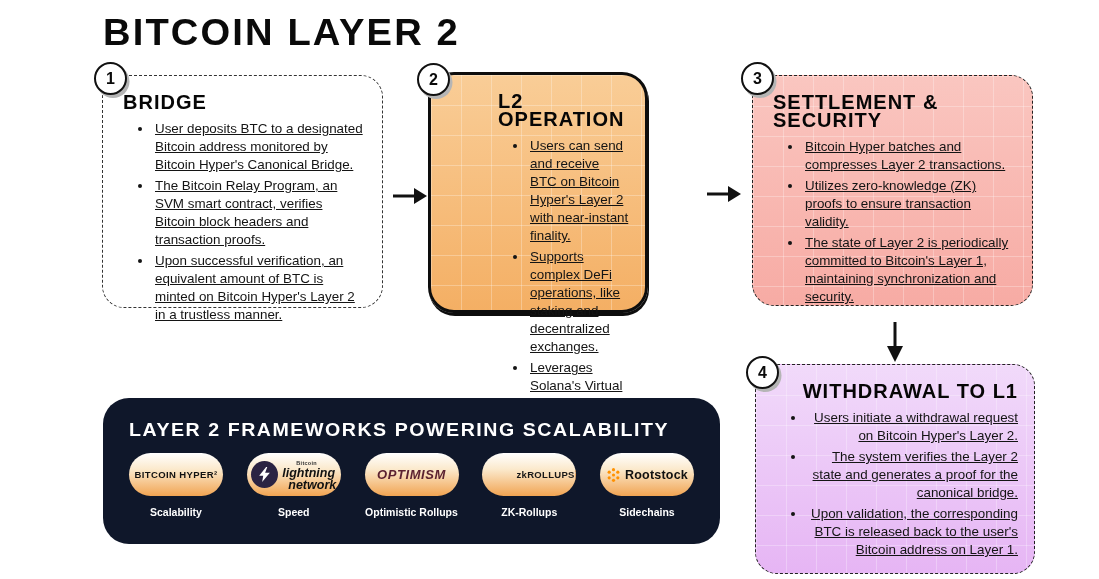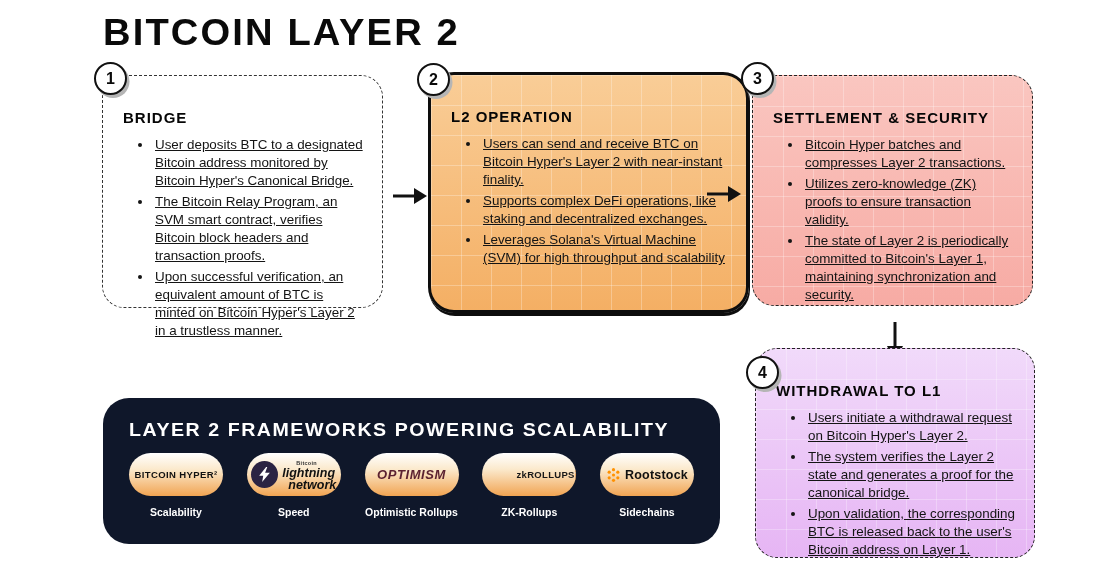--- a/index.html
+++ b/index.html
@@ -19,40 +19,42 @@
     background-image:
       linear-gradient(rgba(255,255,255,0.28) 1px, transparent 1px),
       linear-gradient(90deg, rgba(255,255,255,0.28) 1px, transparent 1px);
     background-size:30px 30px;
   }
   .card-bridge {
     left:102px; top:75px; width:281px; height:233px;
     background:#ffffff; border:1.5px dashed #333;
   }
   .card-l2op {
-    left:428px; top:72px; width:321px; height:241px;
+    left:428px; top:72px; width:220px; height:241px;
     background:linear-gradient(180deg,#F9CD97 0%,#F4AF64 100%);
     border:3px solid #0d0d0d; border-radius:26px;
     box-shadow:1px 3px 0 #0d0d0d;
+    padding-left:47px;
   }
   .card-settle {
     left:752px; top:75px; width:281px; height:231px;
     background:linear-gradient(180deg,#FAC6C0 0%,#F7ABA4 100%);
     border:1.5px dashed #222;
   }
   .card-withdraw {
-    left:755px; top:348px; width:280px; height:210px;
+    left:755px; top:364px; width:280px; height:210px;
     background:linear-gradient(180deg,#F1DAFA 0%,#E6B5F4 100%);
     border:1.5px dashed #222;
+    text-align:right;
   }
 
   .card-inner { position:relative; padding:17px 16px 10px 20px; }
   .step-title {
-    font-size:15px; font-weight:800; color:#060606;
-    letter-spacing:1px; line-height:18px; max-width:250px;margin-top:16px;
+    font-size:20px; font-weight:800; color:#060606;
+    letter-spacing:1px; line-height:18px; max-width:250px;
   }
   .card ul { margin:9px 0 0 0; padding-left:30px; list-style:disc; }
   .card li {
     font-size:13.4px; line-height:18px; color:#141414;
     margin-bottom:3px; padding-left:2px; max-width:245px;text-decoration:underline;
   }
 
   .badge {
     position:absolute; width:33px; height:33px; border-radius:50%;
     background:#ffffff; border:2px solid #111;

